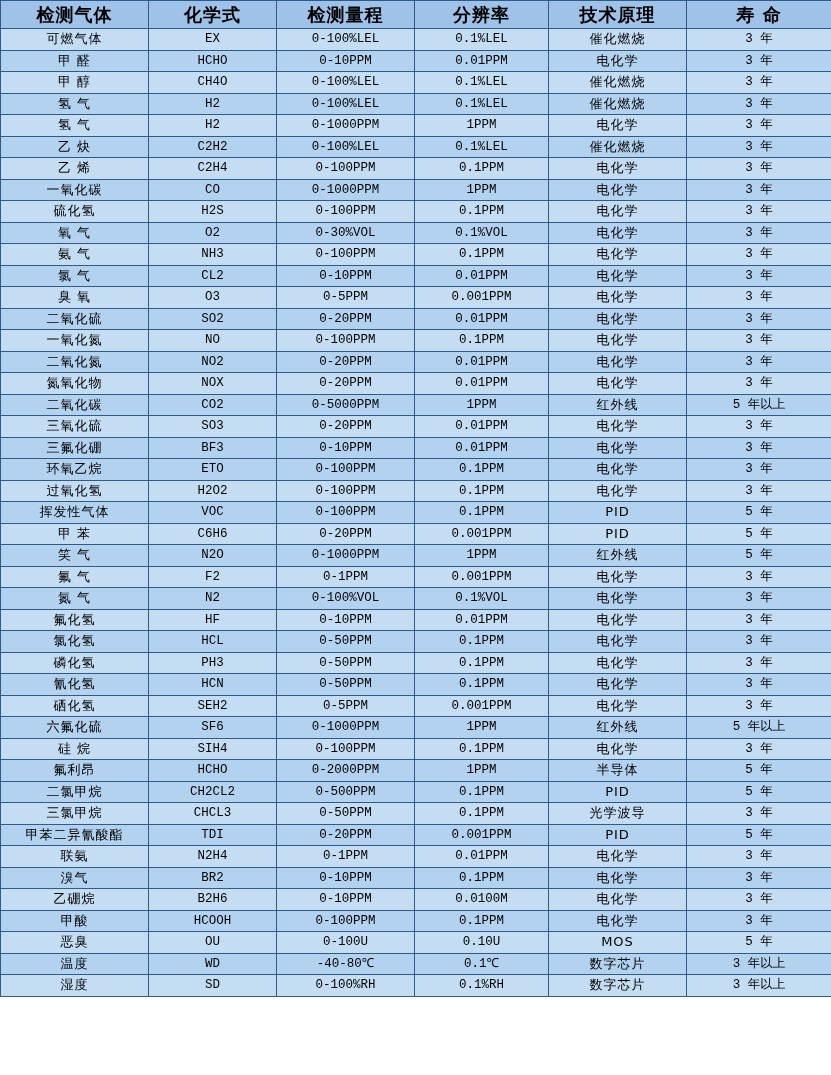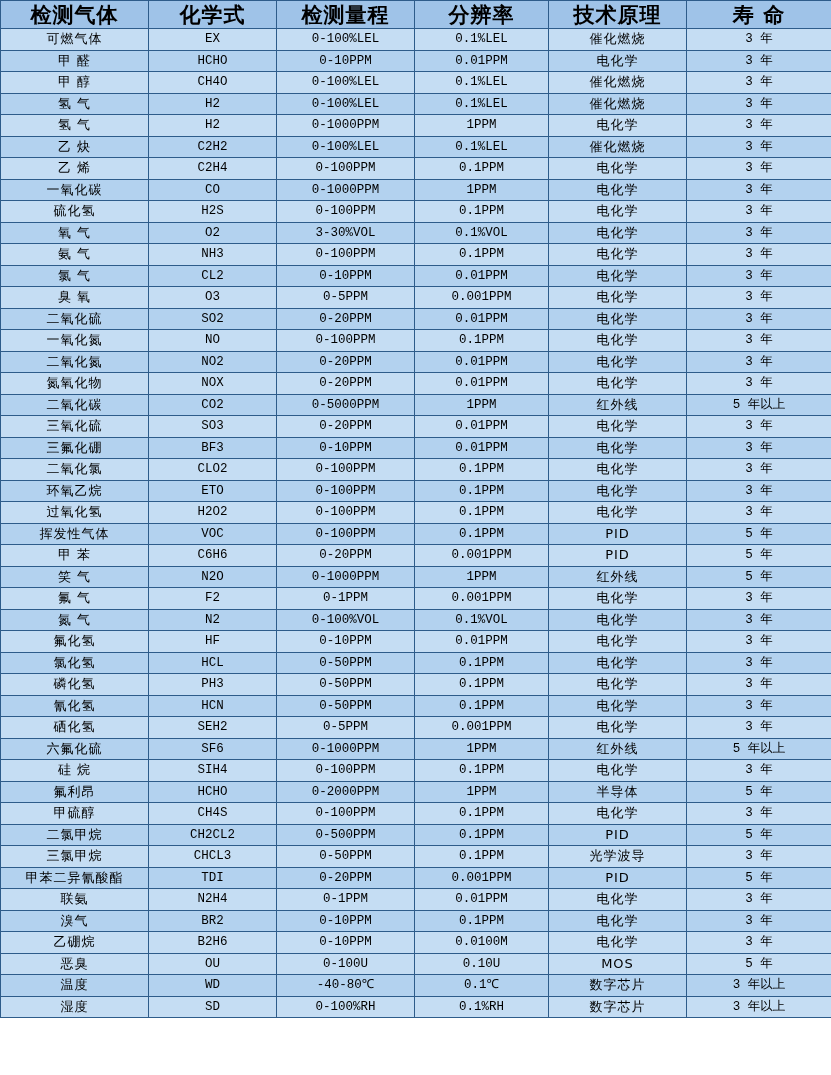--- a/index.html
+++ b/index.html
@@ -38,21 +38,21 @@
     padding: 0;
     height: 20.5px;
     line-height: 20px;
     white-space: nowrap;
     overflow: hidden;
     color: #000000;
   }
   table.gas-table thead th {
     background: #9fc3e8;
     font-weight: bold;
-    font-size: 21px;
+    font-size: 18px;
     height: 27px;
     line-height: 26px;
     letter-spacing: 1px;
   }
   table.gas-table tbody tr.odd td {
     background: #c5ddf3;
   }
   table.gas-table tbody tr.even td {
     background: #b3d2ef;
   }
@@ -159,21 +159,21 @@
           <td class="cn">硫化氢</td>
           <td class="mono">H2S</td>
           <td class="mono">0-100PPM</td>
           <td class="mono">0.1PPM</td>
           <td class="cn">电化学</td>
           <td class="mono">3 年</td>
         </tr>
         <tr class="even">
           <td class="cn">氧 气</td>
           <td class="mono">O2</td>
-          <td class="mono">3-30%VOL</td>
+          <td class="mono">0-30%VOL</td>
           <td class="mono">0.1%VOL</td>
           <td class="cn">电化学</td>
           <td class="mono">3 年</td>
         </tr>
         <tr class="odd">
           <td class="cn">氨 气</td>
           <td class="mono">NH3</td>
           <td class="mono">0-100PPM</td>
           <td class="mono">0.1PPM</td>
           <td class="cn">电化学</td>
@@ -244,28 +244,20 @@
           <td class="mono">3 年</td>
         </tr>
         <tr class="even">
           <td class="cn">三氟化硼</td>
           <td class="mono">BF3</td>
           <td class="mono">0-10PPM</td>
           <td class="mono">0.01PPM</td>
           <td class="cn">电化学</td>
           <td class="mono">3 年</td>
         </tr>
-        <tr class="odd">
-          <td class="cn">二氧化氯</td>
-          <td class="mono">CLO2</td>
-          <td class="mono">0-100PPM</td>
-          <td class="mono">0.1PPM</td>
-          <td class="cn">电化学</td>
-          <td class="mono">3 年</td>
-        </tr>
         <tr class="even">
           <td class="cn">环氧乙烷</td>
           <td class="mono">ETO</td>
           <td class="mono">0-100PPM</td>
           <td class="mono">0.1PPM</td>
           <td class="cn">电化学</td>
           <td class="mono">3 年</td>
         </tr>
         <tr class="odd">
           <td class="cn">过氧化氢</td>
@@ -372,28 +364,20 @@
           <td class="mono">3 年</td>
         </tr>
         <tr class="even">
           <td class="cn">氟利昂</td>
           <td class="mono">HCHO</td>
           <td class="mono">0-2000PPM</td>
           <td class="mono">1PPM</td>
           <td class="cn">半导体</td>
           <td class="mono">5 年</td>
         </tr>
-        <tr class="odd">
-          <td class="cn">甲硫醇</td>
-          <td class="mono">CH4S</td>
-          <td class="mono">0-100PPM</td>
-          <td class="mono">0.1PPM</td>
-          <td class="cn">电化学</td>
-          <td class="mono">3 年</td>
-        </tr>
         <tr class="even">
           <td class="cn">二氯甲烷</td>
           <td class="mono">CH2CL2</td>
           <td class="mono">0-500PPM</td>
           <td class="mono">0.1PPM</td>
           <td class="cn">PID</td>
           <td class="mono">5 年</td>
         </tr>
         <tr class="odd">
           <td class="cn">三氯甲烷</td>
@@ -425,20 +409,28 @@
           <td class="mono">0-10PPM</td>
           <td class="mono">0.1PPM</td>
           <td class="cn">电化学</td>
           <td class="mono">3 年</td>
         </tr>
         <tr class="odd">
           <td class="cn">乙硼烷</td>
           <td class="mono">B2H6</td>
           <td class="mono">0-10PPM</td>
           <td class="mono">0.0100M</td>
+          <td class="cn">电化学</td>
+          <td class="mono">3 年</td>
+        </tr>
+        <tr class="even">
+          <td class="cn">甲酸</td>
+          <td class="mono">HCOOH</td>
+          <td class="mono">0-100PPM</td>
+          <td class="mono">0.1PPM</td>
           <td class="cn">电化学</td>
           <td class="mono">3 年</td>
         </tr>
         <tr class="odd">
           <td class="cn">恶臭</td>
           <td class="mono">OU</td>
           <td class="mono">0-100U</td>
           <td class="mono">0.10U</td>
           <td class="cn">MOS</td>
           <td class="mono">5 年</td>

